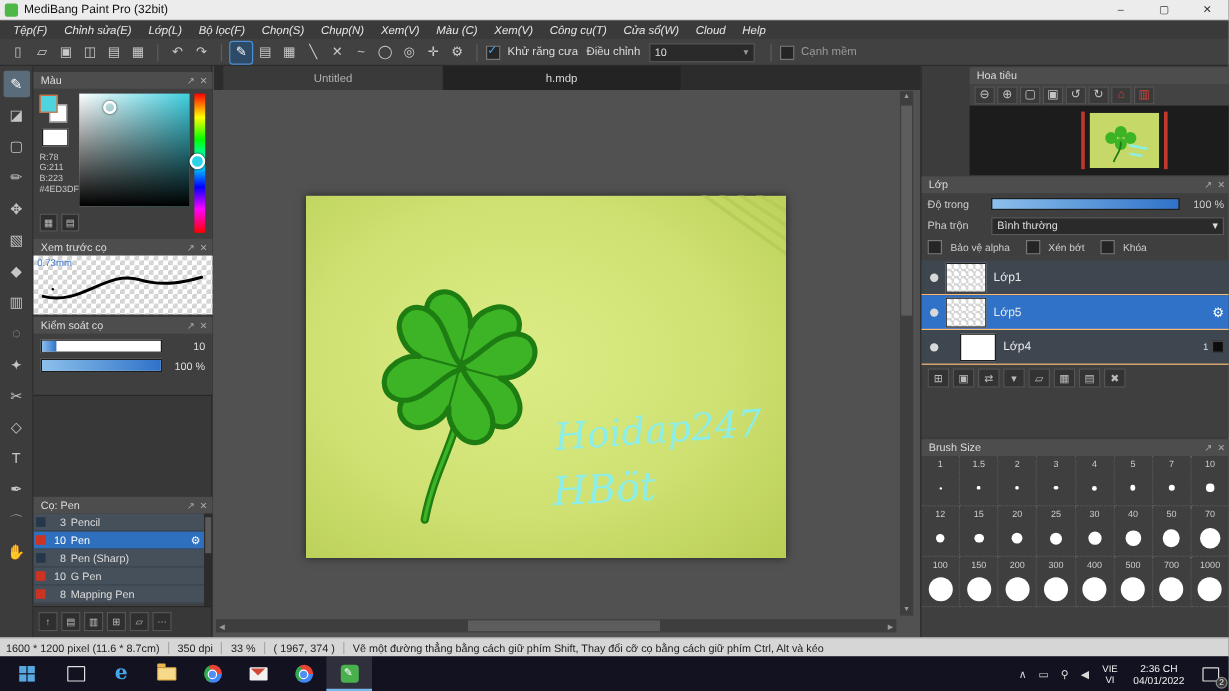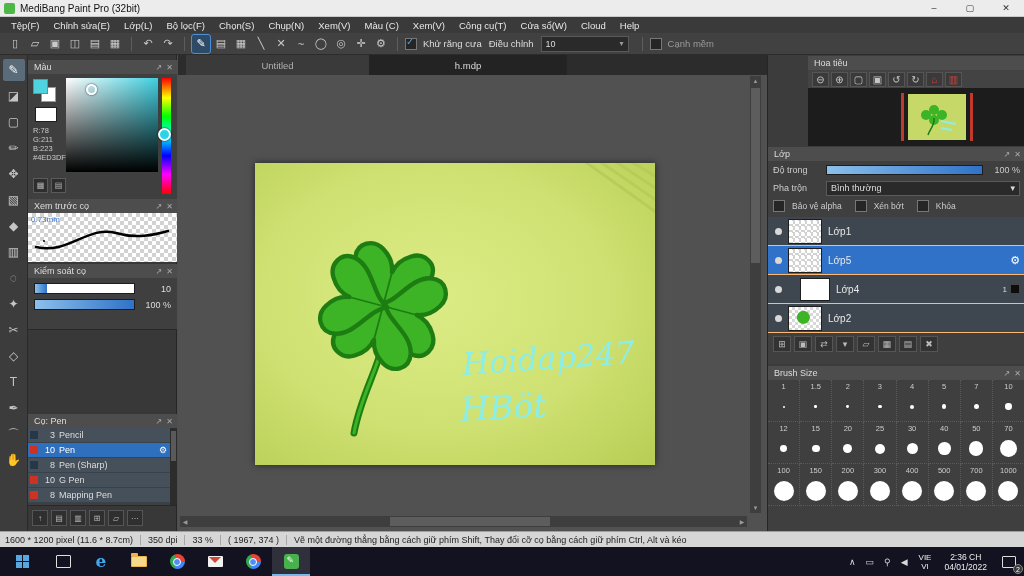--- a/index.html
+++ b/index.html
@@ -8,21 +8,21 @@
 
   
   .titlebar{position:absolute;left:0;top:0;width:1024px;height:17px;background:#ececec;display:flex;align-items:center;border-bottom:1px solid #c9c9c9;box-sizing:border-box;}
   .tb-appicon{width:11px;height:11px;background:#4db848;border-radius:2px;margin:0 5px 0 4px;}
   .tb-title{font-size:10px;color:#111;}
   .tb-winbtns{margin-left:auto;display:flex;height:100%;}
   .winbtn{width:36px;height:100%;display:flex;align-items:center;justify-content:center;font-size:9px;color:#333;}
 
   
   .menubar{position:absolute;left:0;top:17px;width:1024px;height:16px;background:#3a3a3a;display:flex;align-items:center;padding-left:4px;box-sizing:border-box;}
-  .menu-item{font-size:9.5px;color:#e8e8e8;padding:0 7px;white-space:nowrap;}
+  .menu-item{font-size:9.5px;color:#e8e8e8;padding:0 7px;white-space:nowrap;font-style:italic;}
 
   
   .toolbar{position:absolute;left:0;top:33px;width:1024px;height:22px;background:#414141;border-bottom:1px solid #2c2c2c;display:flex;align-items:center;gap:2px;padding-left:6px;box-sizing:border-box;}
   .tbtn{width:18px;height:18px;display:flex;align-items:center;justify-content:center;color:#c9c9c9;font-size:11px;border-radius:2px;flex:0 0 auto;}
   .tbtn.selected{background:#2d4a66;outline:1px solid #4a90d9;color:#fff;}
   .tsep{width:1px;height:14px;background:#5d5d5d;margin:0 5px;flex:0 0 auto;}
   .chk{width:10px;height:10px;background:#252525;border:1px solid #777;display:inline-block;position:relative;margin-right:4px;flex:0 0 auto;}
   .chk.checked::after{content:"✓";color:#4aa0e8;font-size:10px;position:absolute;top:-3px;left:0;}
   .tlabel{font-size:9.5px;color:#ddd;margin-right:5px;white-space:nowrap;}
   .tlabel.dim{color:#999;}
@@ -627,30 +627,20 @@
             <span class="layer-eye"></span>
             <span class="layer-thumb checker white"></span>
             <span class="layer-name">Lớp4</span>
             <span class="layer-right">
               <span class="layer-badge">1</span>
               <span class="layer-chip show"></span>
 
             </span>
           </div>
 
-          <div class="layer-row">
-            <span class="layer-eye"></span>
-            <span class="layer-thumb checker clover"></span>
-            <span class="layer-name">Lớp2</span>
-            <span class="layer-right">
-              
-              
-              
-            </span>
-          </div>
         </div>
       <div class="laybtns">
 
       <span class="laybtn">
             <span>⊞</span>
           </span>
           <span class="laybtn">
             <span>▣</span>
           </span>
           <span class="laybtn">

